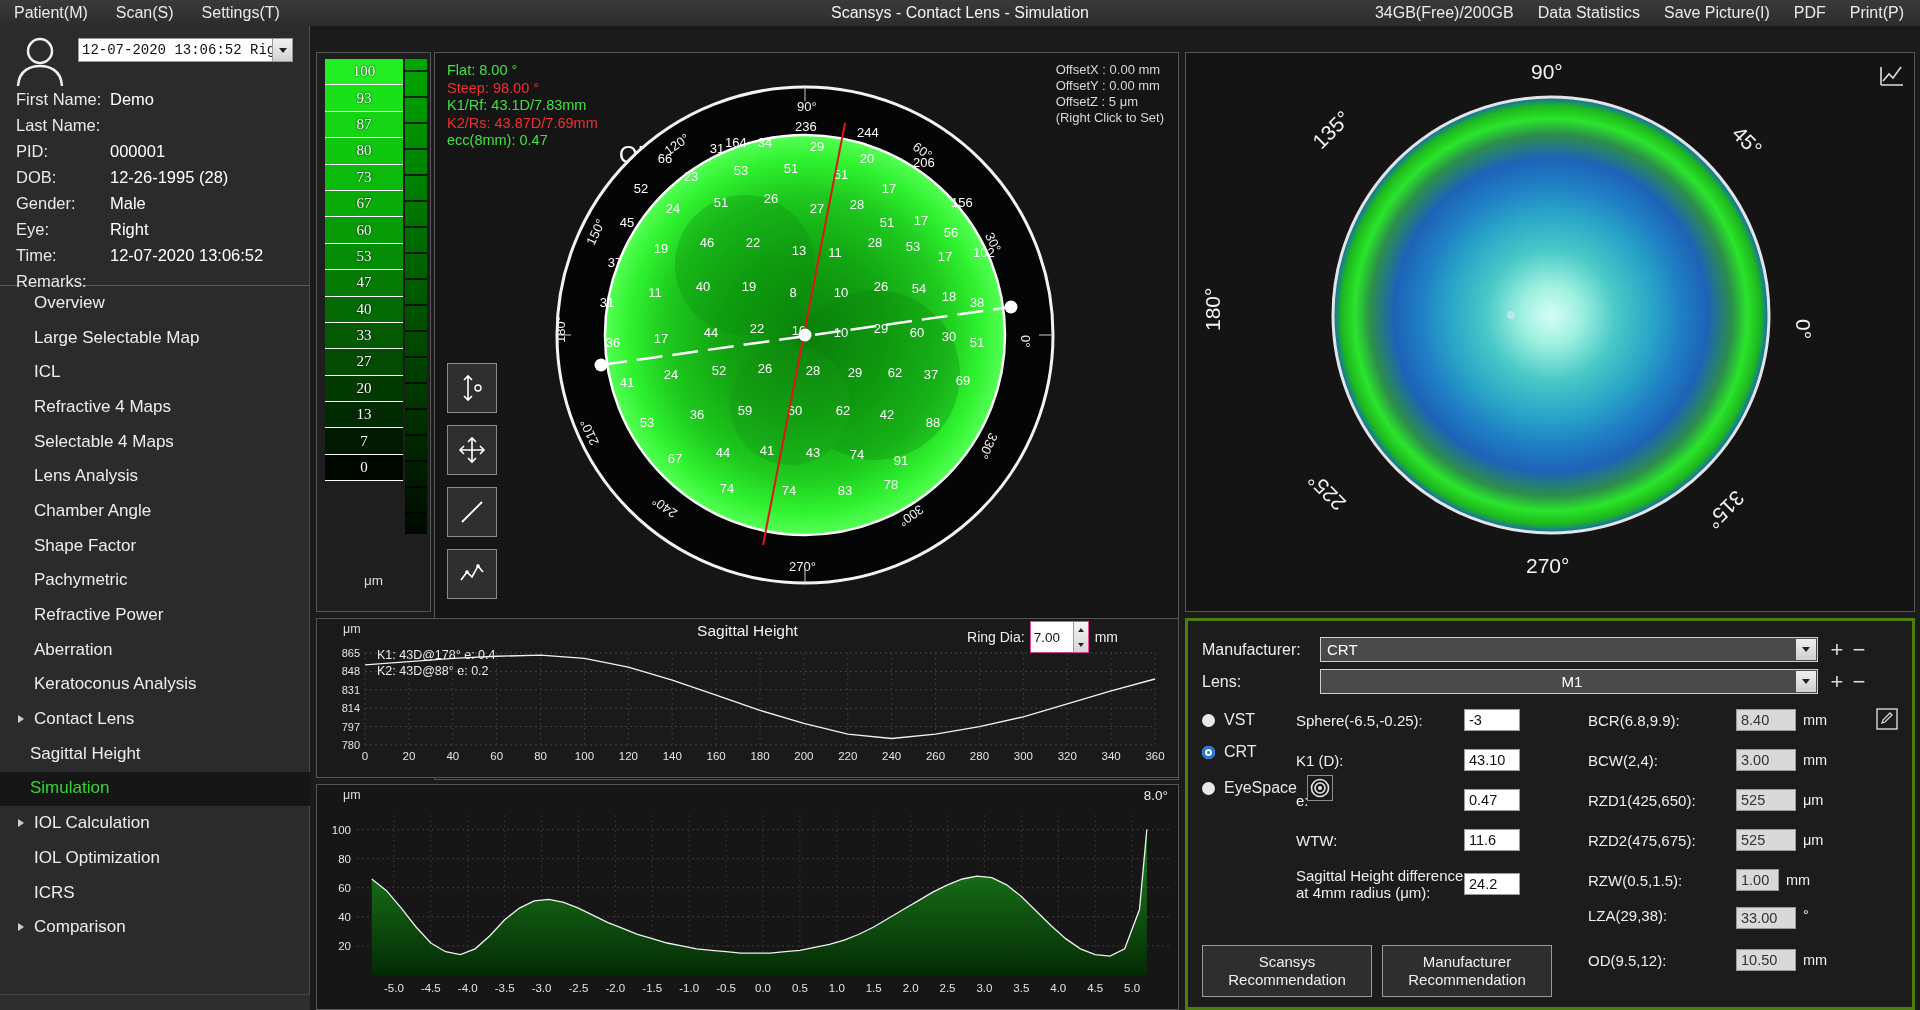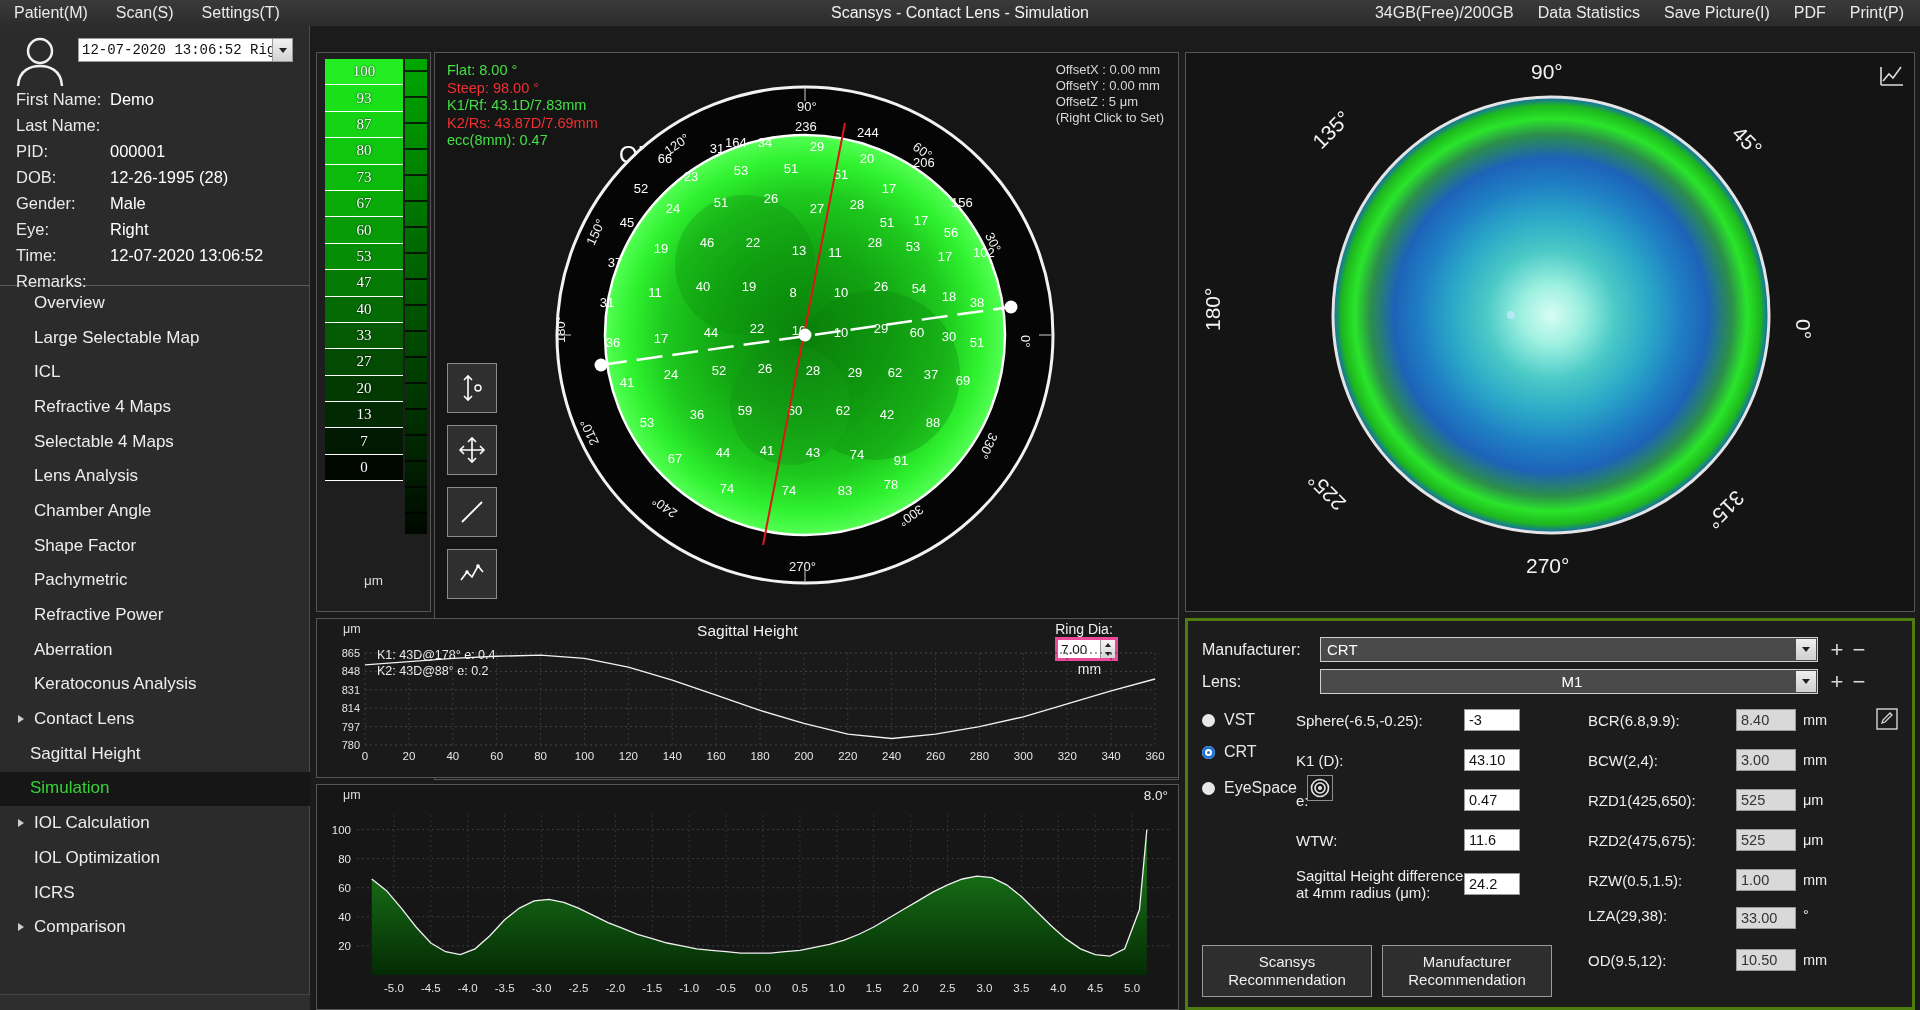--- a/index.html
+++ b/index.html
@@ -106,23 +106,23 @@
   }
   .elev .gear{ position:absolute; right:8px; top:8px; width:28px;height:28px; }
 
   
   .sag{
     position:absolute; left:316px; top:592px; width:863px; height:160px;
     background:#1a1a1a; border:1px solid #555;
   }
   .sag .unit{ position:absolute; left:26px; top:3px; font-size:12.5px; color:#ddd; }
   .sag .title{ position:absolute; left:0; right:0; top:3px; text-align:center; font-size:15.5px; color:#f2f2f2; }
-  .ringdia{ position:absolute; right:60px; top:2px; display:flex; align-items:center; font-size:14px;flex-direction:column; }
+  .ringdia{ position:absolute; right:60px; top:2px; display:flex; align-items:center; font-size:14px; }
   .ringdia .lbl{ color:#eee; margin-right:5px; }
-  .spinbox{ display:flex; background:#fff; border:3px solid #ec4899; height:24px; align-items:stretch;justify-content:flex-end; }
+  .spinbox{ display:flex; background:#fff; border:1px solid #ec4899; height:32px; align-items:stretch;justify-content:flex-end; }
   .spinbox .v{ width:42px; color:#111; font-size:13.5px; padding-left:3px; display:flex; align-items:center; }
   .spinbox .btns{ width:15px; background:linear-gradient(#f4f4f4,#d6d6d6); border-left:1px solid #999;
                   display:flex;flex-direction:column; justify-content:space-around; align-items:center; }
   .spinbox .btns i{ width:0;height:0;border-left:3px solid transparent;border-right:3px solid transparent; }
   .spinbox .btns i.up{ border-bottom:4px solid #222; }
   .spinbox .btns i.dn{ border-top:4px solid #222; }
   .ringdia .mm{ margin-left:6px; color:#eee; }
   .sagk{ position:absolute; left:60px; top:28px; font-size:12.5px; color:#f0f0f0; line-height:16px; }
 
   
@@ -832,21 +832,21 @@
           <div class="txtin ro" style="width: 60px;">525</div>
           <span class="unit-s">μm</span>
         </div>
         <div style="display: flex; align-items: center; margin-bottom: 14px; min-height: 26px;">
           <div class="flabel" style="width: 148px; font-size: 15px; line-height: 17px;">RZD2(475,675):</div>
           <div class="txtin ro" style="width: 60px;">525</div>
           <span class="unit-s">μm</span>
         </div>
         <div style="display: flex; align-items: center; margin-bottom: 14px; min-height: 26px;">
           <div class="flabel" style="width: 148px; font-size: 15px; line-height: 17px;">RZW(0.5,1.5):</div>
-          <div class="txtin ro" style="width: 60px;">1.00</div>
+          <div class="txtin ro" style="width: 43px;">1.00</div>
           <span class="unit-s">mm</span>
         </div>
         <div style="display: flex; align-items: flex-start; margin-bottom: 14px; min-height: 26px;">
           <div class="flabel" style="width: 148px; font-size: 15px; line-height: 17px;">LZA(29,38):</div>
           <div class="txtin ro" style="width: 60px;">33.00</div>
           <span class="unit-s">°</span>
         </div>
         <div style="display: flex; align-items: center; margin-bottom: 14px; min-height: 26px;">
           <div class="flabel" style="width: 148px; font-size: 15px; line-height: 17px;">OD(9.5,12):</div>
           <div class="txtin ro" style="width: 60px;">10.50</div>

